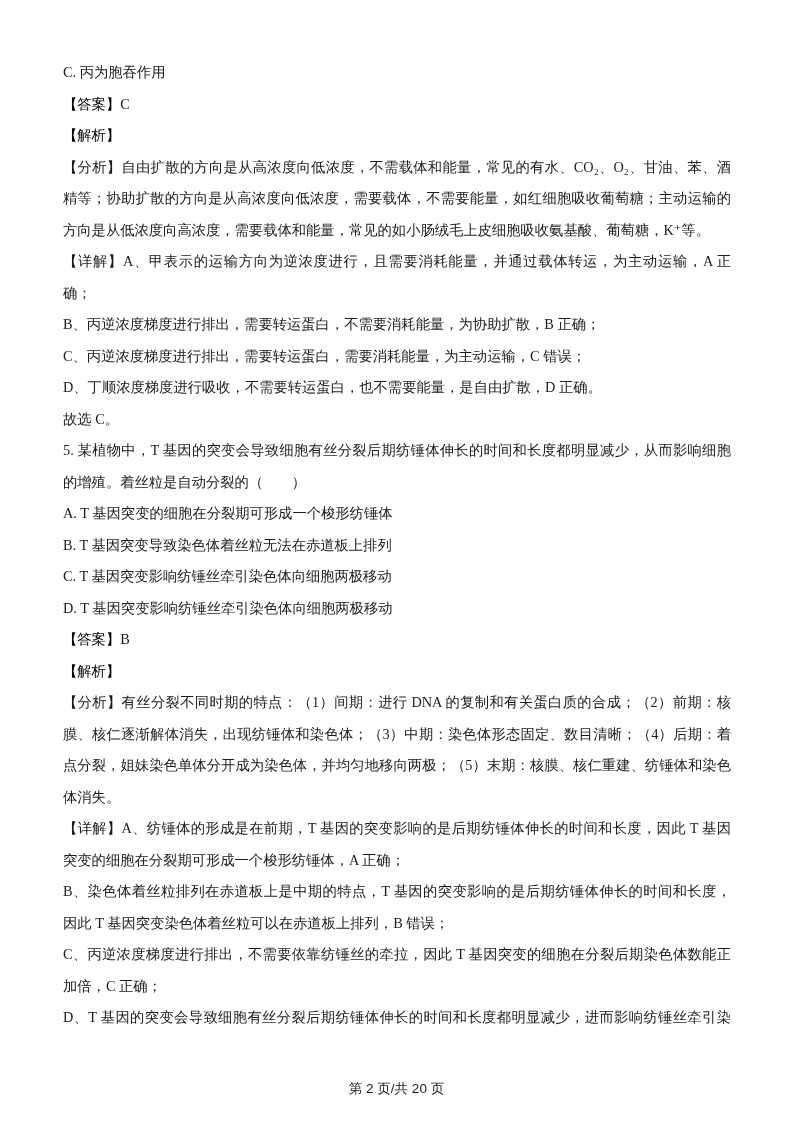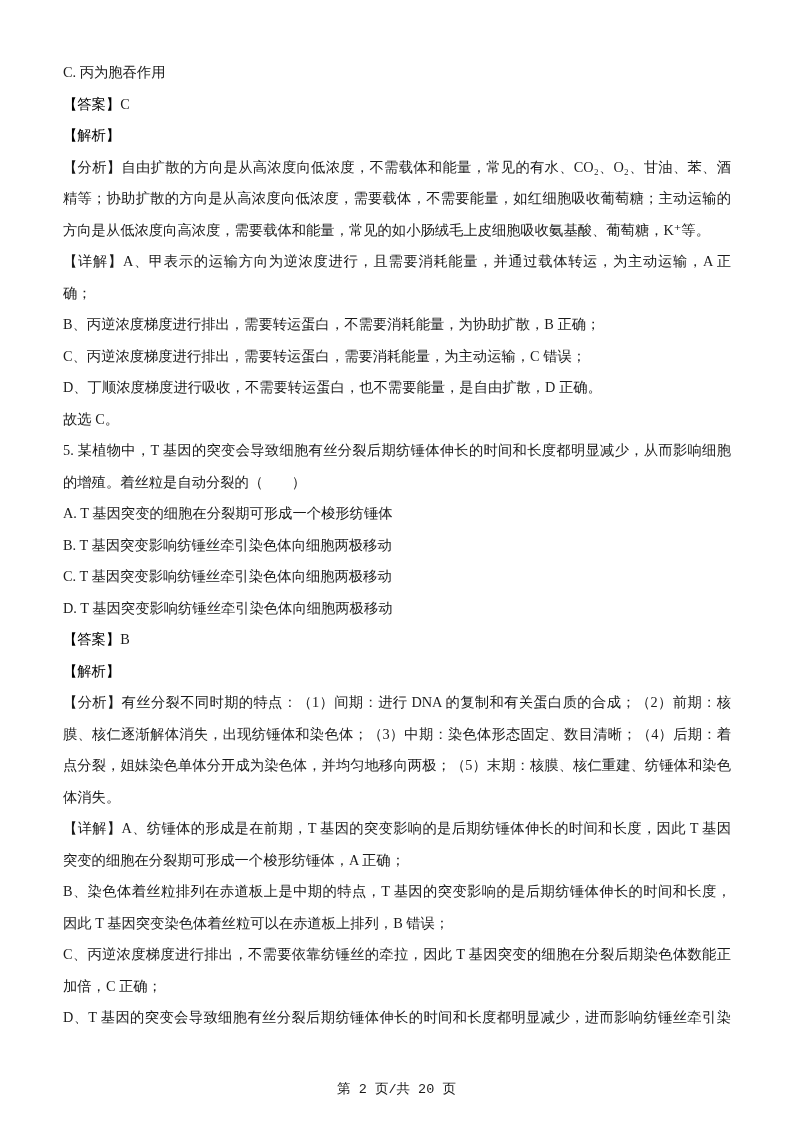--- a/index.html
+++ b/index.html
@@ -35,21 +35,21 @@
   .two-col .col { flex: 0 0 50%; }
   .blue { color: #000000; }
   .footer {
     position: absolute;
     left: 0;
     top: 1080px;
     width: 793px;
     text-align: center;
     font-size: 13.5px;
     color: #1a1a1a;
-    font-family: Liberation Mono, monospace;
+    font-family: Liberation Sans, sans-serif;
   }
 </style>
 </head>
 <body>
 
 <div class="page">
   <div class="doc">
 
     <div class="ln two-col">
       <span class="col">C. 丙为胞吞作用</span>
@@ -68,21 +68,21 @@
     <div class="ln">确；</div>
     <div class="ln">B、丙逆浓度梯度进行排出，需要转运蛋白，不需要消耗能量，为协助扩散，B 正确；</div>
     <div class="ln">C、丙逆浓度梯度进行排出，需要转运蛋白，需要消耗能量，为主动运输，C 错误；</div>
     <div class="ln">D、丁顺浓度梯度进行吸收，不需要转运蛋白，也不需要能量，是自由扩散，D 正确。</div>
     <div class="ln">故选 C。</div>
 
     <div class="ln jf">5. 某植物中，T 基因的突变会导致细胞有丝分裂后期纺锤体伸长的时间和长度都明显减少，从而影响细胞</div>
     <div class="ln">的增殖。着丝粒是自动分裂的（　　）</div>
 
     <div class="ln">A. T 基因突变的细胞在分裂期可形成一个梭形纺锤体</div>
-    <div class="ln">B. T 基因突变影响纺锤丝牵引染色体向细胞两极移动</div>
+    <div class="ln">B. T 基因突变导致染色体着丝粒无法在赤道板上排列</div>
     <div class="ln">C. T 基因突变影响纺锤丝牵引染色体向细胞两极移动</div>
     <div class="ln">D. T 基因突变影响纺锤丝牵引染色体向细胞两极移动</div>
 
     <div class="ln"><span class="blue">【答案】</span><span>B</span></div>
 
     <div class="ln"><span class="blue">【解析】</span></div>
 
     <div class="ln jf">【分析】有丝分裂不同时期的特点：（1）间期：进行 DNA 的复制和有关蛋白质的合成；（2）前期：核</div>
     <div class="ln jf">膜、核仁逐渐解体消失，出现纺锤体和染色体；（3）中期：染色体形态固定、数目清晰；（4）后期：着丝</div>
     <div class="ln jf">点分裂，姐妹染色单体分开成为染色体，并均匀地移向两极；（5）末期：核膜、核仁重建、纺锤体和染色</div>

